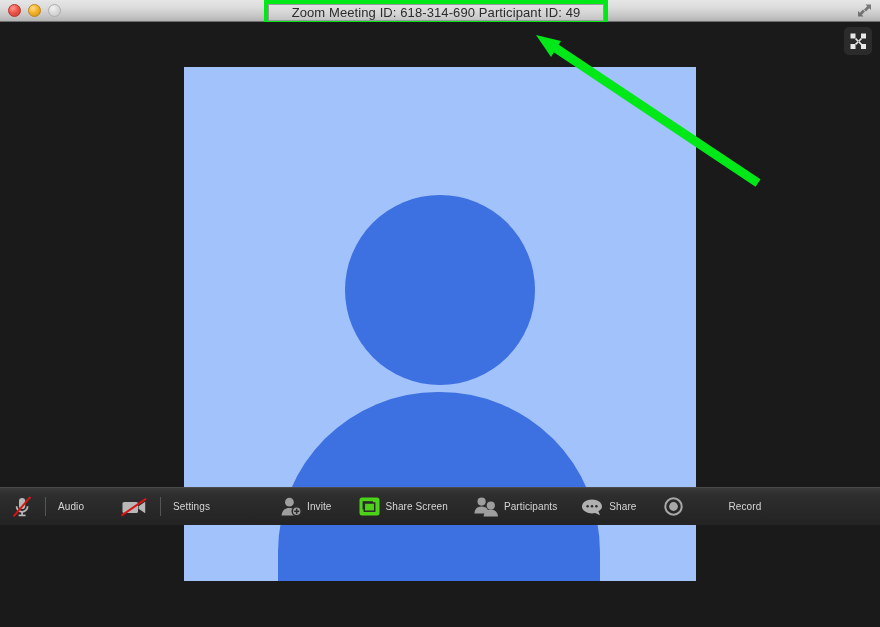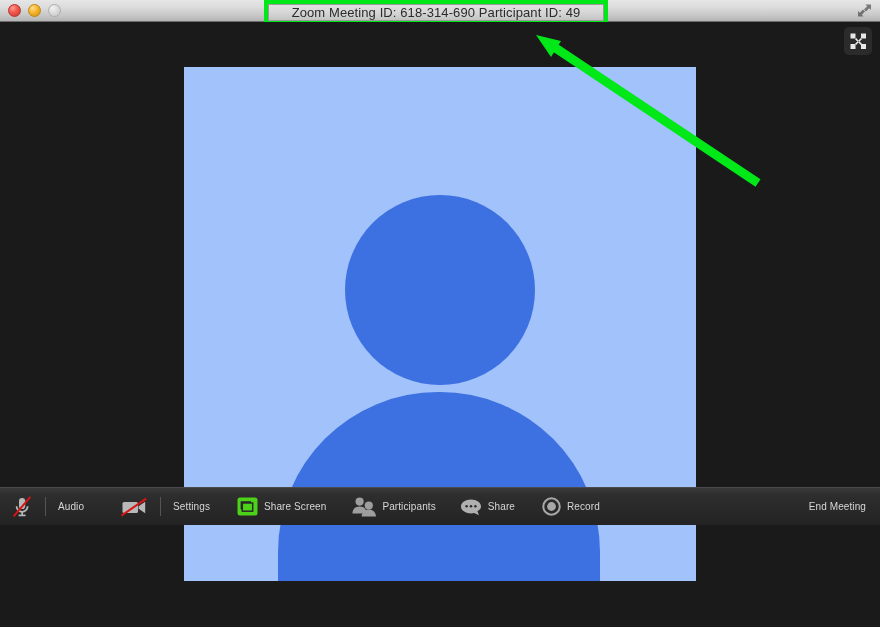--- a/index.html
+++ b/index.html
@@ -217,20 +217,32 @@
         </svg>
       </span>
     </div>
 
     <div class="tb-sep"></div>
 
     <div class="tb-item">
       <span class="tb-label">Settings</span>
     </div>
 
+    <div class="tb-item" style="margin-left:70px;">
+      <span class="tb-icon" style="margin-right:5px;">
+        <svg width="22" height="21" viewBox="0 0 22 21">
+          <circle cx="9.4" cy="6.2" r="4.4" fill="#9e9e9e"></circle>
+          <path d="M1.6 19.5 c0.4 -5.4 3.8 -7.6 7.8 -7.6 c4 0 7.4 2.2 7.8 7.6 Z" fill="#9e9e9e"></path>
+          <circle cx="16.7" cy="15.3" r="4.5" fill="#9e9e9e" stroke="#2b2b2b" stroke-width="1.5"></circle>
+          <line x1="16.7" y1="12.7" x2="16.7" y2="17.9" stroke="#2b2b2b" stroke-width="1.5"></line>
+          <line x1="14.1" y1="15.3" x2="19.3" y2="15.3" stroke="#2b2b2b" stroke-width="1.5"></line>
+        </svg>
+      </span>
+      <span class="tb-label">Invite</span>
+    </div>
 
     <div class="tb-item" style="margin-left:27px;">
       <span class="tb-icon" style="margin-right:6px;">
         <svg width="21" height="19" viewBox="0 0 21 19">
           <rect x="0.5" y="0.5" width="20" height="18" rx="2.5" fill="#4bd219"></rect>
           <rect x="3.6" y="4.2" width="10.4" height="8.2" fill="#2a2a2a"></rect>
           <rect x="5.3" y="6" width="10.4" height="8.2" fill="#4bd219" stroke="#2a2a2a" stroke-width="1.5"></rect>
         </svg>
       </span>
       <span class="tb-label">Share Screen</span>
@@ -255,31 +267,28 @@
                    C12.1 15.4 13.2 15.3 14.2 15.05 L19 17.2 L17.4 13.2
                    C19.7 11.9 21 10.3 21 8.4 C21 4.5 16.6 1.4 11 1.4 Z" fill="#b0b0b0"></path>
           <circle cx="6.6" cy="8.3" r="1.25" fill="#2b2b2b"></circle>
           <circle cx="11" cy="8.3" r="1.25" fill="#2b2b2b"></circle>
           <circle cx="15.4" cy="8.3" r="1.25" fill="#2b2b2b"></circle>
         </svg>
       </span>
       <span class="tb-label">Share</span>
     </div>
 
-    <div class="tb-item" style="margin-left:27px;">
+    <div class="tb-item" style="margin-left:27px;gap:40px;">
       <span class="tb-icon" style="margin-right:6px;">
         <svg width="19" height="19" viewBox="0 0 19 19">
           <circle cx="9.5" cy="9.5" r="8.2" fill="none" stroke="#a8a8a8" stroke-width="2"></circle>
           <circle cx="9.5" cy="9.5" r="4.4" fill="#a8a8a8"></circle>
         </svg>
       </span>
       <span class="tb-label">Record</span>
     </div>
 
     <div class="spacer"></div>
 
-    <div class="tb-item" style="margin-right:14px;">
-      <span class="tb-label">End Meeting</span>
-    </div>
 
   </div>
 
 </div>
 
 </body></html>

